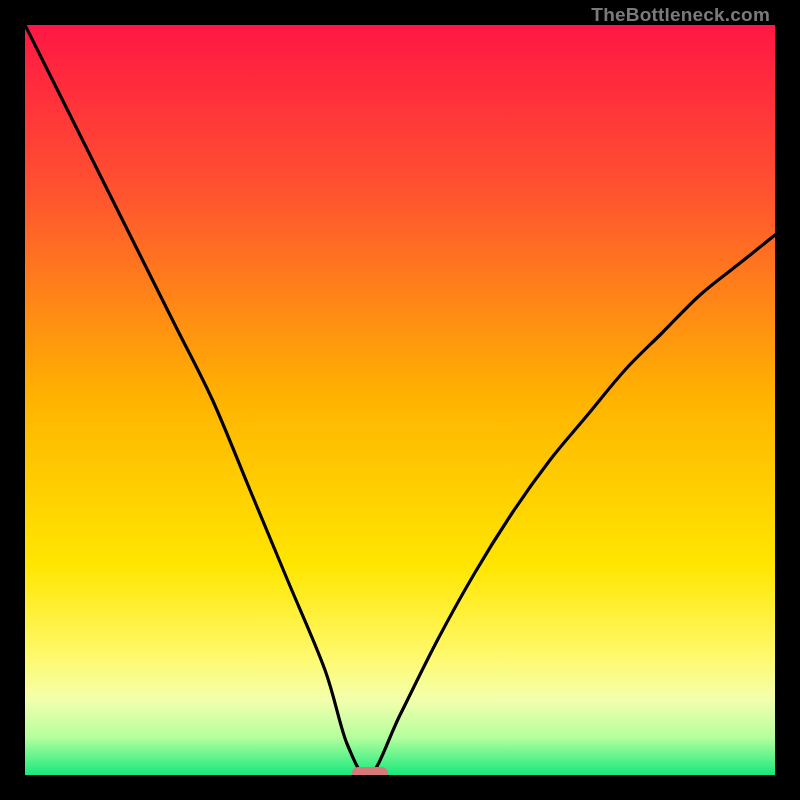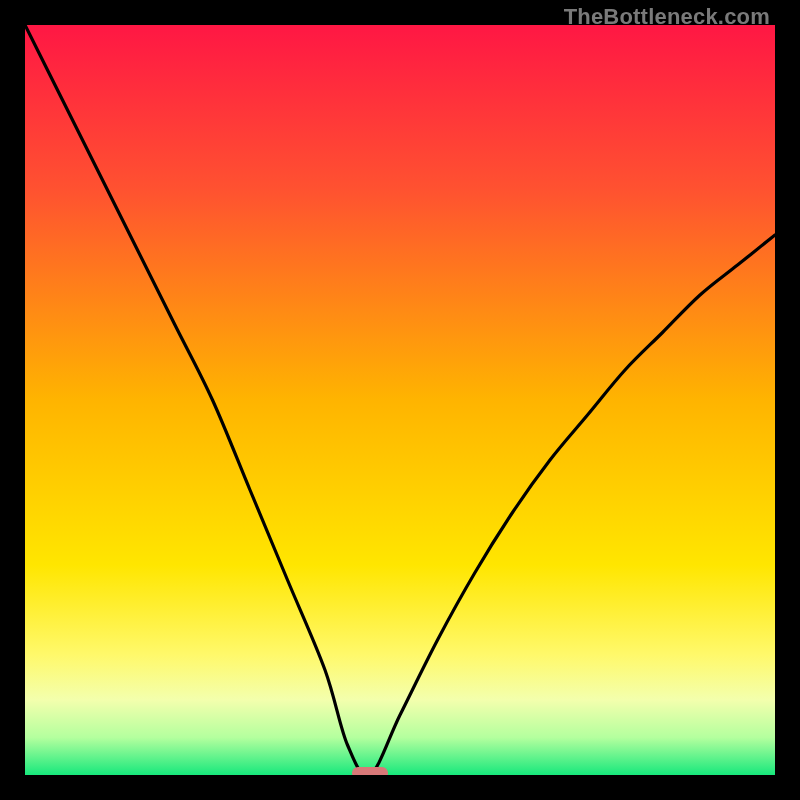--- a/index.html
+++ b/index.html
@@ -17,21 +17,21 @@
     top: 25px;
     width: 750px;
     height: 750px;
     background: #000;
   }
   .watermark {
     position: absolute;
     top: 4px;
     right: 30px;
     color: #7a7a7a;
-    font-size: 22px;
+    font-size: 19px;
     font-weight: 600;
     letter-spacing: 0.2px;
     font-family: Arial, Helvetica, sans-serif;
   }
   .plot-svg {
     display: block;
   }
 </style>
 </head>
 <body>

